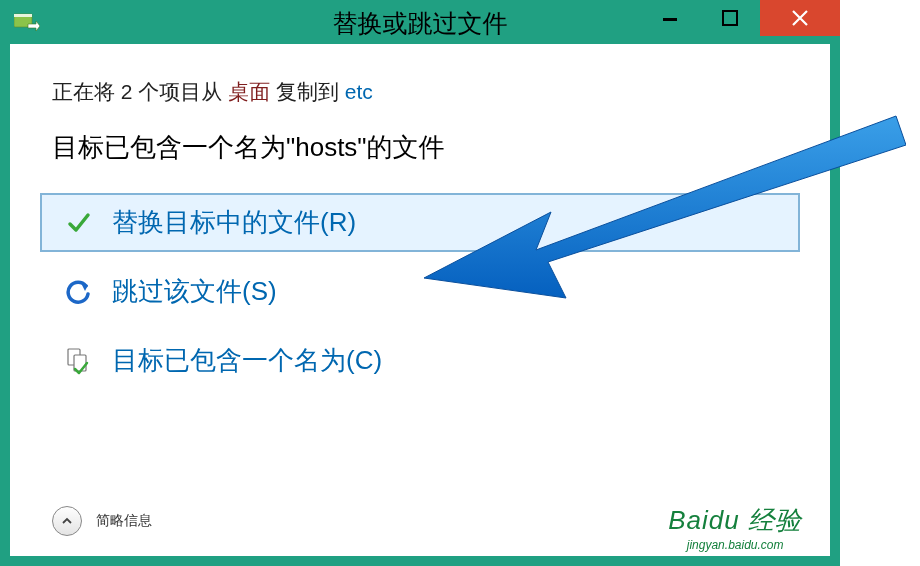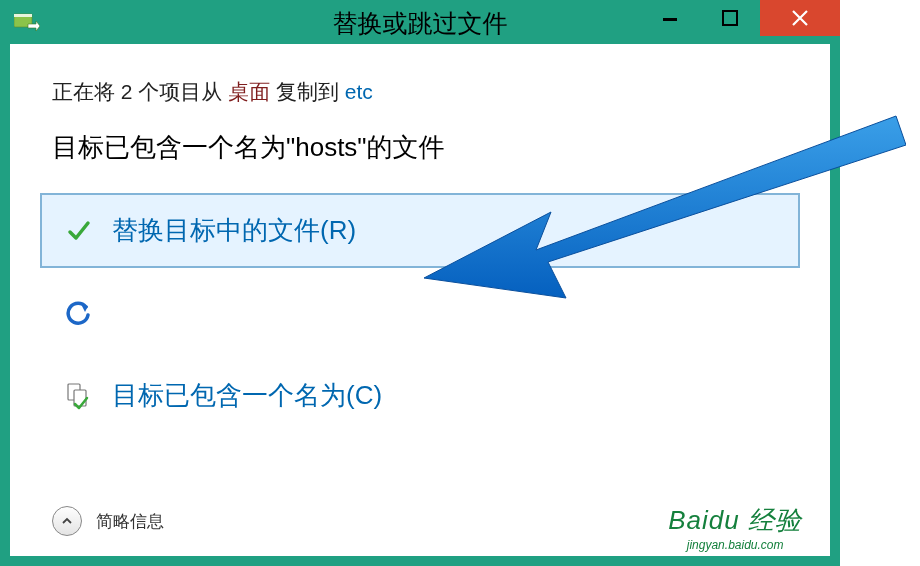--- a/index.html
+++ b/index.html
@@ -82,21 +82,21 @@
     padding: 24px 0 0 42px;
   }
   .options {
     margin-top: 28px;
     padding: 0 30px;
   }
   .option {
     display: flex;
     align-items: center;
     gap: 18px;
-    padding: 18px 22px;
+    padding: 10px 22px;
     font-size: 26px;
     color: #0067b0;
     cursor: pointer;
     border: 2px solid transparent;
     margin-bottom: 10px;
   }
   .option.selected {
     background: #e5f3ff;
     border: 2px solid #82b4d8;
   }
@@ -107,21 +107,21 @@
     align-items: center;
     justify-content: center;
   }
   .footer {
     position: absolute;
     left: 42px;
     bottom: 20px;
     display: flex;
     align-items: center;
     gap: 14px;
-    font-size: 17px;
+    font-size: 14px;
     color: #333;
     cursor: pointer;
   }
   .chevron-circle {
     width: 30px;
     height: 30px;
     border-radius: 50%;
     border: 1px solid #888;
     background: linear-gradient(#fefefe,#e4e4e4);
     display: flex;
@@ -207,20 +207,21 @@
         <span>替换目标中的文件(R)</span>
       </div>
 
       <div class="option">
         <span class="opt-icon">
           <svg width="26" height="26" viewBox="0 0 26 26">
             <path d="M20 7 A10 10 0 1 0 22 15" fill="none" stroke="#1c67c7" stroke-width="3.5" stroke-linecap="round"></path>
             <path d="M15 4 L22 6 L19 12 Z" fill="#1c67c7"></path>
           </svg>
         </span>
+        <span>跳过该文件(S)</span>
       </div>
 
       <div class="option">
         <span class="opt-icon">
           <svg width="28" height="28" viewBox="0 0 28 28">
             <rect x="3" y="2" width="12" height="16" rx="1" fill="#fff" stroke="#777" stroke-width="1.2"></rect>
             <rect x="9" y="8" width="12" height="16" rx="1" fill="#fff" stroke="#777" stroke-width="1.2"></rect>
             <path d="M10 22 L14 26 L22 16" fill="none" stroke="#39a83a" stroke-width="2.5" stroke-linecap="round" stroke-linejoin="round"></path>
           </svg>
         </span>

